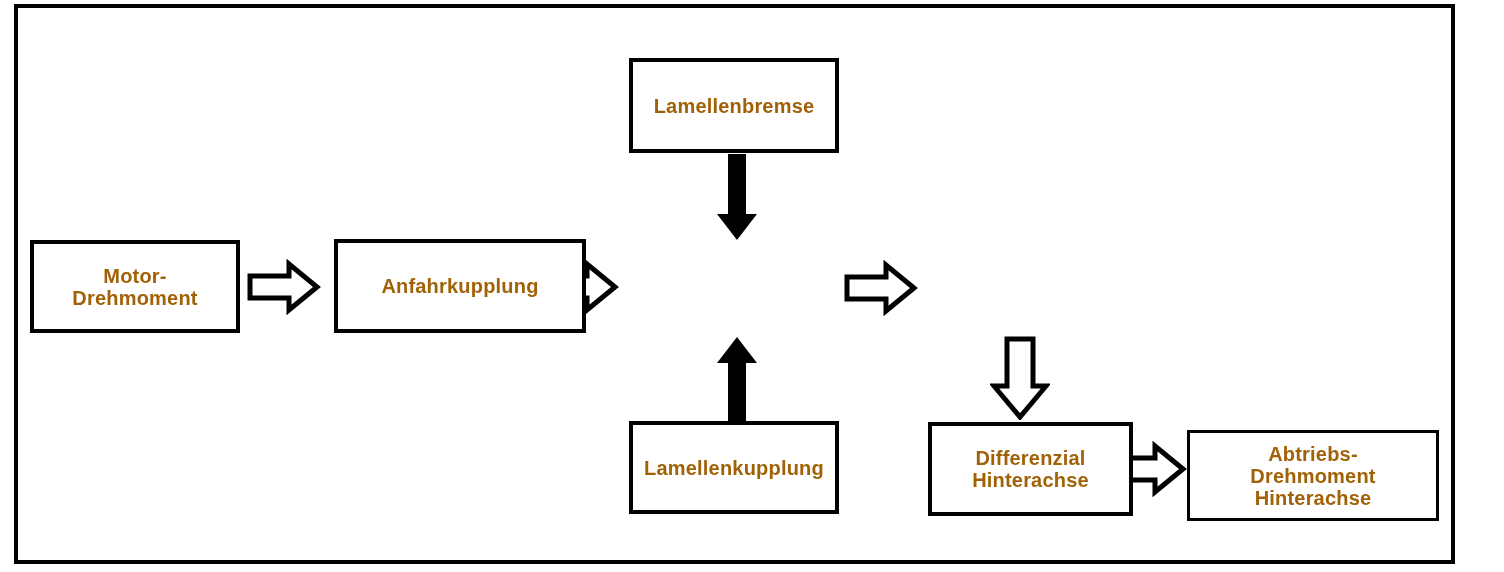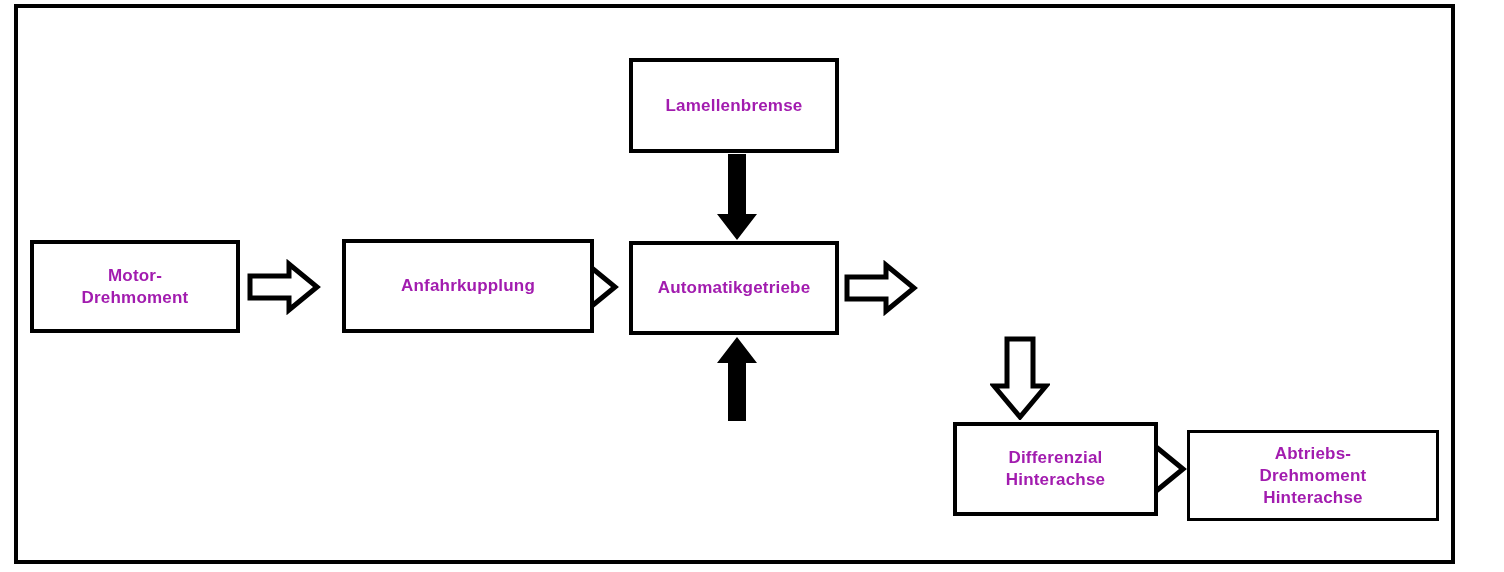--- a/index.html
+++ b/index.html
@@ -31,39 +31,39 @@
     border: 4px solid #000000;
     background: #ffffff;
     display: flex;
     align-items: center;
     justify-content: center;
     text-align: center;
     z-index: 2;
   }
   .node.thin { border-width: 3px; }
   .node-label {
-    font-size: 17px;
+    font-size: 20px;
     font-weight: bold;
-    color: #a21caf;
+    color: #a16207;
     line-height: 22px;
     white-space: pre-line;
     letter-spacing: 0.2px;
   }
   .arrow {
     position: absolute;
     z-index: 1;
   }
   
   #n-motor        { left: 30px;   top: 240px; width: 210px; height: 93px; }
-  #n-anfahr       { left: 342px;  top: 239px; width: 252px; height: 94px; }
+  #n-anfahr       { left: 334px;  top: 239px; width: 252px; height: 94px; }
   #n-bremse       { left: 629px;  top: 58px;  width: 210px; height: 95px; }
   #n-automatik    { left: 629px;  top: 241px; width: 210px; height: 94px; }
   #n-kupplung     { left: 629px;  top: 421px; width: 210px; height: 93px; }
   #n-gelenk       { left: 927px;  top: 241px; width: 182px; height: 93px; }
-  #n-differenzial { left: 928px;  top: 422px; width: 205px; height: 94px; margin-left: 25px; }
+  #n-differenzial { left: 928px;  top: 422px; width: 205px; height: 94px; }
   #n-abtriebs     { left: 1187px; top: 422px; width: 252px; height: 91px; margin-top: 8px; }
   
   #a-motor-anfahr     { left: 247px;  top: 259px; }
   #a-anfahr-automatik { left: 545px;  top: 259px; }
   #a-automatik-gelenk { left: 844px;  top: 260px; }
   #a-diff-abtriebs    { left: 1113px; top: 441px; }
   #a-gelenk-diff      { left: 990px;  top: 336px; }
   #a-bremse-automatik { left: 715px;  top: 154px; }
   #a-kupplung-automatik { left: 715px; top: 337px; }
 </style>
@@ -77,22 +77,22 @@
   <div class="node" id="n-motor">
     <span class="node-label">Motor-
 Drehmoment</span>
   </div>
   <div class="node" id="n-anfahr">
     <span class="node-label">Anfahrkupplung</span>
   </div>
   <div class="node" id="n-bremse">
     <span class="node-label">Lamellenbremse</span>
   </div>
-  <div class="node" id="n-automatik">
-    <span class="node-label">Automatikgetriebe</span>
+  <div class="node" id="n-kupplung">
+    <span class="node-label">Lamellenkupplung</span>
   </div>
   <div class="node" id="n-differenzial">
     <span class="node-label">Differenzial
 Hinterachse</span>
   </div>
   <div class="node thin" id="n-abtriebs">
     <span class="node-label">Abtriebs-
 Drehmoment
 Hinterachse</span>
   </div>

